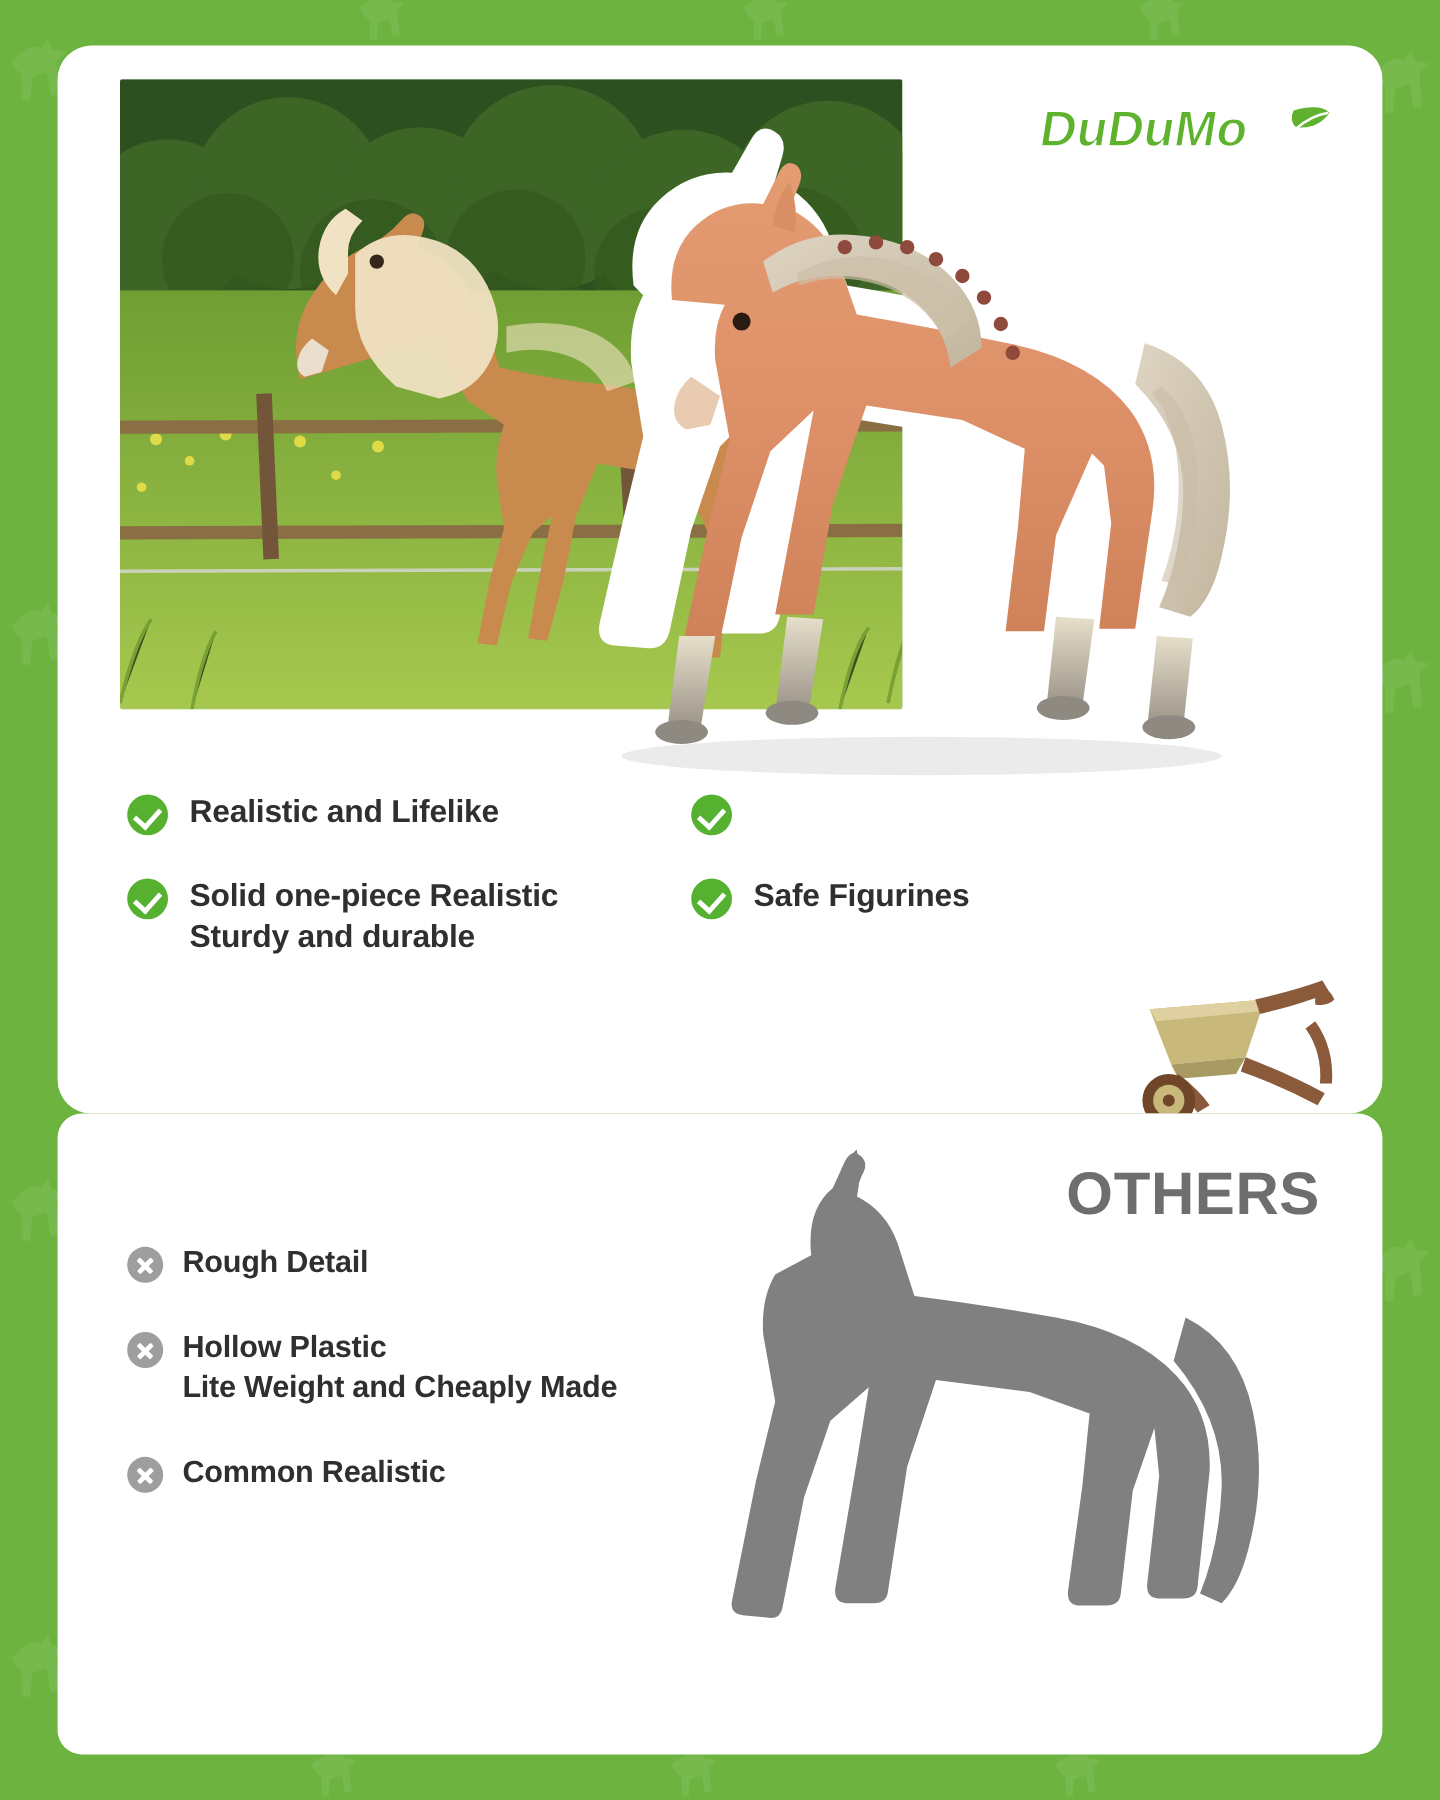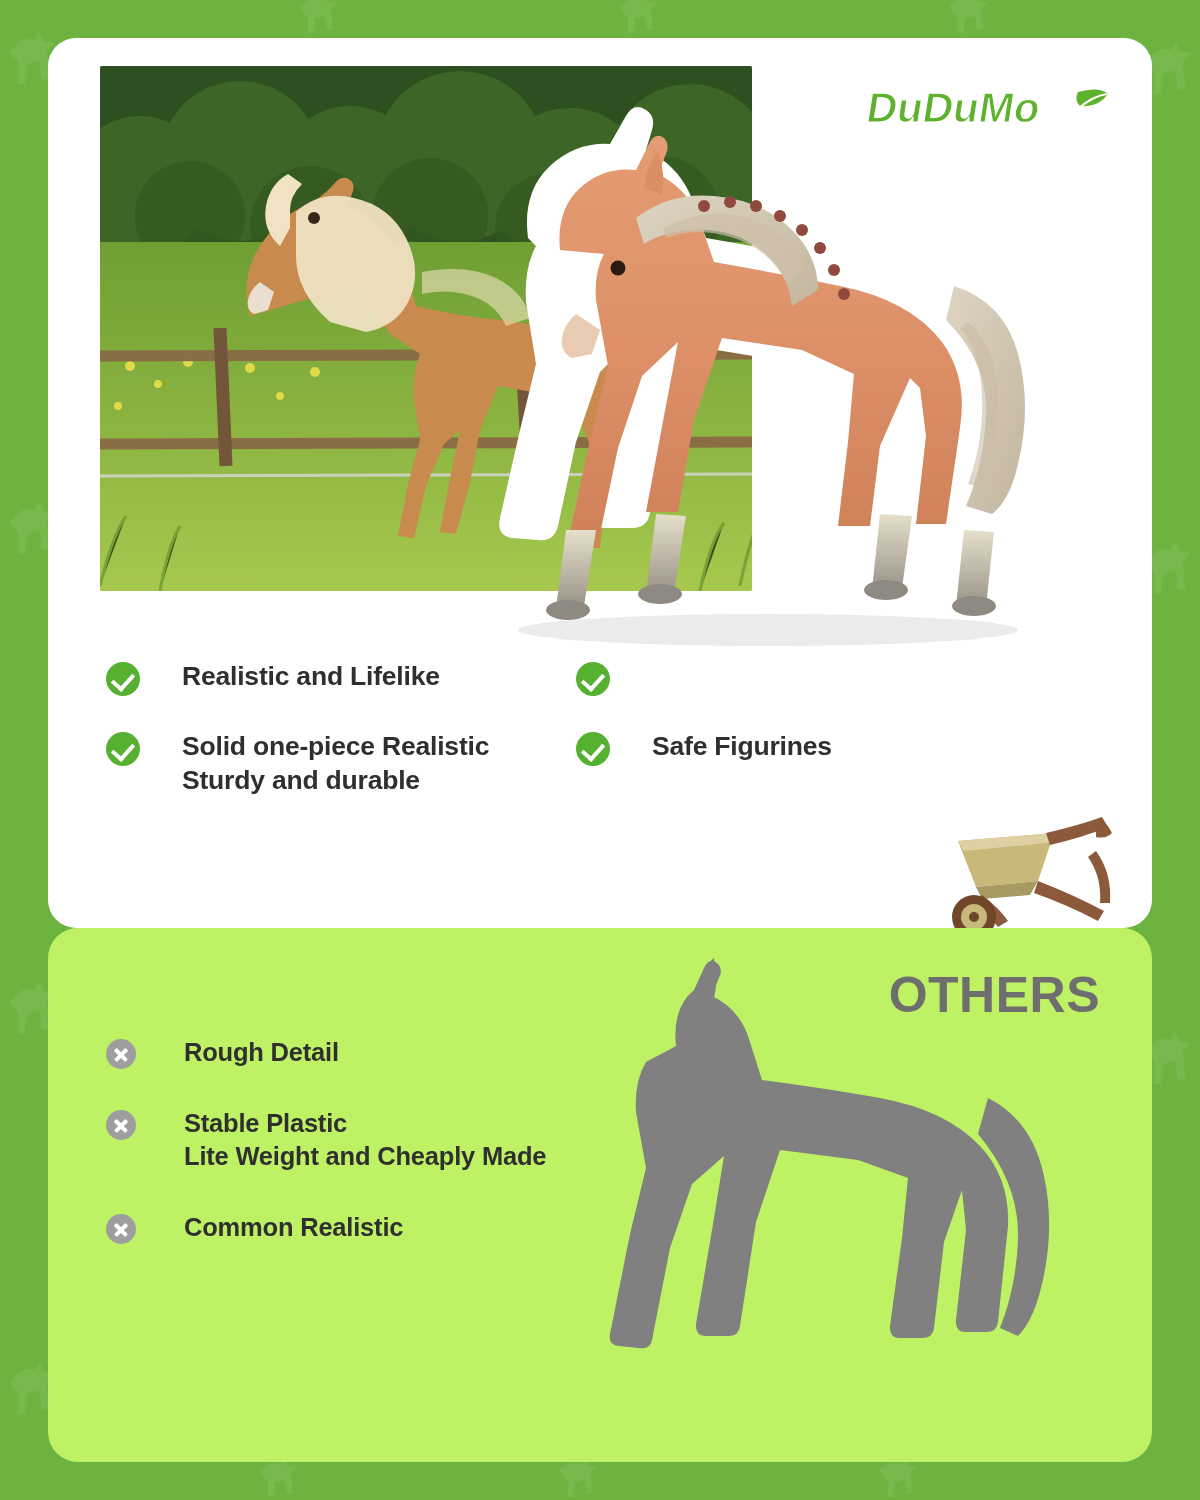--- a/index.html
+++ b/index.html
@@ -29,22 +29,22 @@
     border-radius: 28px;
   }
   .card-top {
     top: 38px;
     height: 890px;
     overflow: hidden;
   }
   .card-bottom {
     top: 928px;
     height: 534px;
-    background: #bef264;
-    border-radius: 30px;
+    background: #ffffff;
+    border-radius: 20px;
     overflow: hidden;
   }
 
   
   .photo {
     position: absolute;
     left: 52px; top: 28px;
     width: 652px; height: 525px;
     border-radius: 2px;
     overflow: hidden;
@@ -97,21 +97,20 @@
     border: solid #ffffff;
     border-width: 0 4px 4px 0;
     transform: rotate(42deg);
   }
   .pro-text {
     font-size: 26.5px;
     font-weight: bold;
     color: #2f2f2f;
     line-height: 1.28;
     letter-spacing: -0.2px;
-    margin-left: 24px;
   }
   .wheelbarrow {
     position: absolute;
     right: 16px; bottom: -18px;
     width: 190px; height: 135px;
   }
   .wheelbarrow svg { width: 100%; height: 100%; }
 
   
   .others-title {
@@ -150,21 +149,20 @@
     border-radius: 1px;
   }
   .xmark::before { transform: rotate(45deg); }
   .xmark::after  { transform: rotate(-45deg); }
   .con-text {
     font-size: 25.5px;
     font-weight: bold;
     color: #2f2f2f;
     line-height: 1.3;
     letter-spacing: -0.2px;
-    margin-left: 32px;
   }
   .silhouette {
     position: absolute;
     left: 500px; top: 30px;
     width: 580px; height: 490px;
   }
   .silhouette svg { width: 100%; height: 100%; }
 </style>
 </head>
 <body>
@@ -390,21 +388,21 @@
       </svg>
     </div>
 
     <div class="cons">
       <div class="con-item">
         <span class="xmark"></span>
         <span class="con-text">Rough Detail</span>
       </div>
       <div class="con-item">
         <span class="xmark"></span>
-        <span class="con-text" style="white-space:pre-line">Stable Plastic
+        <span class="con-text" style="white-space:pre-line">Hollow Plastic
 Lite Weight and Cheaply Made</span>
       </div>
       <div class="con-item">
         <span class="xmark"></span>
         <span class="con-text">Common Realistic</span>
       </div>
     </div>
   </div>
 
 </div>

